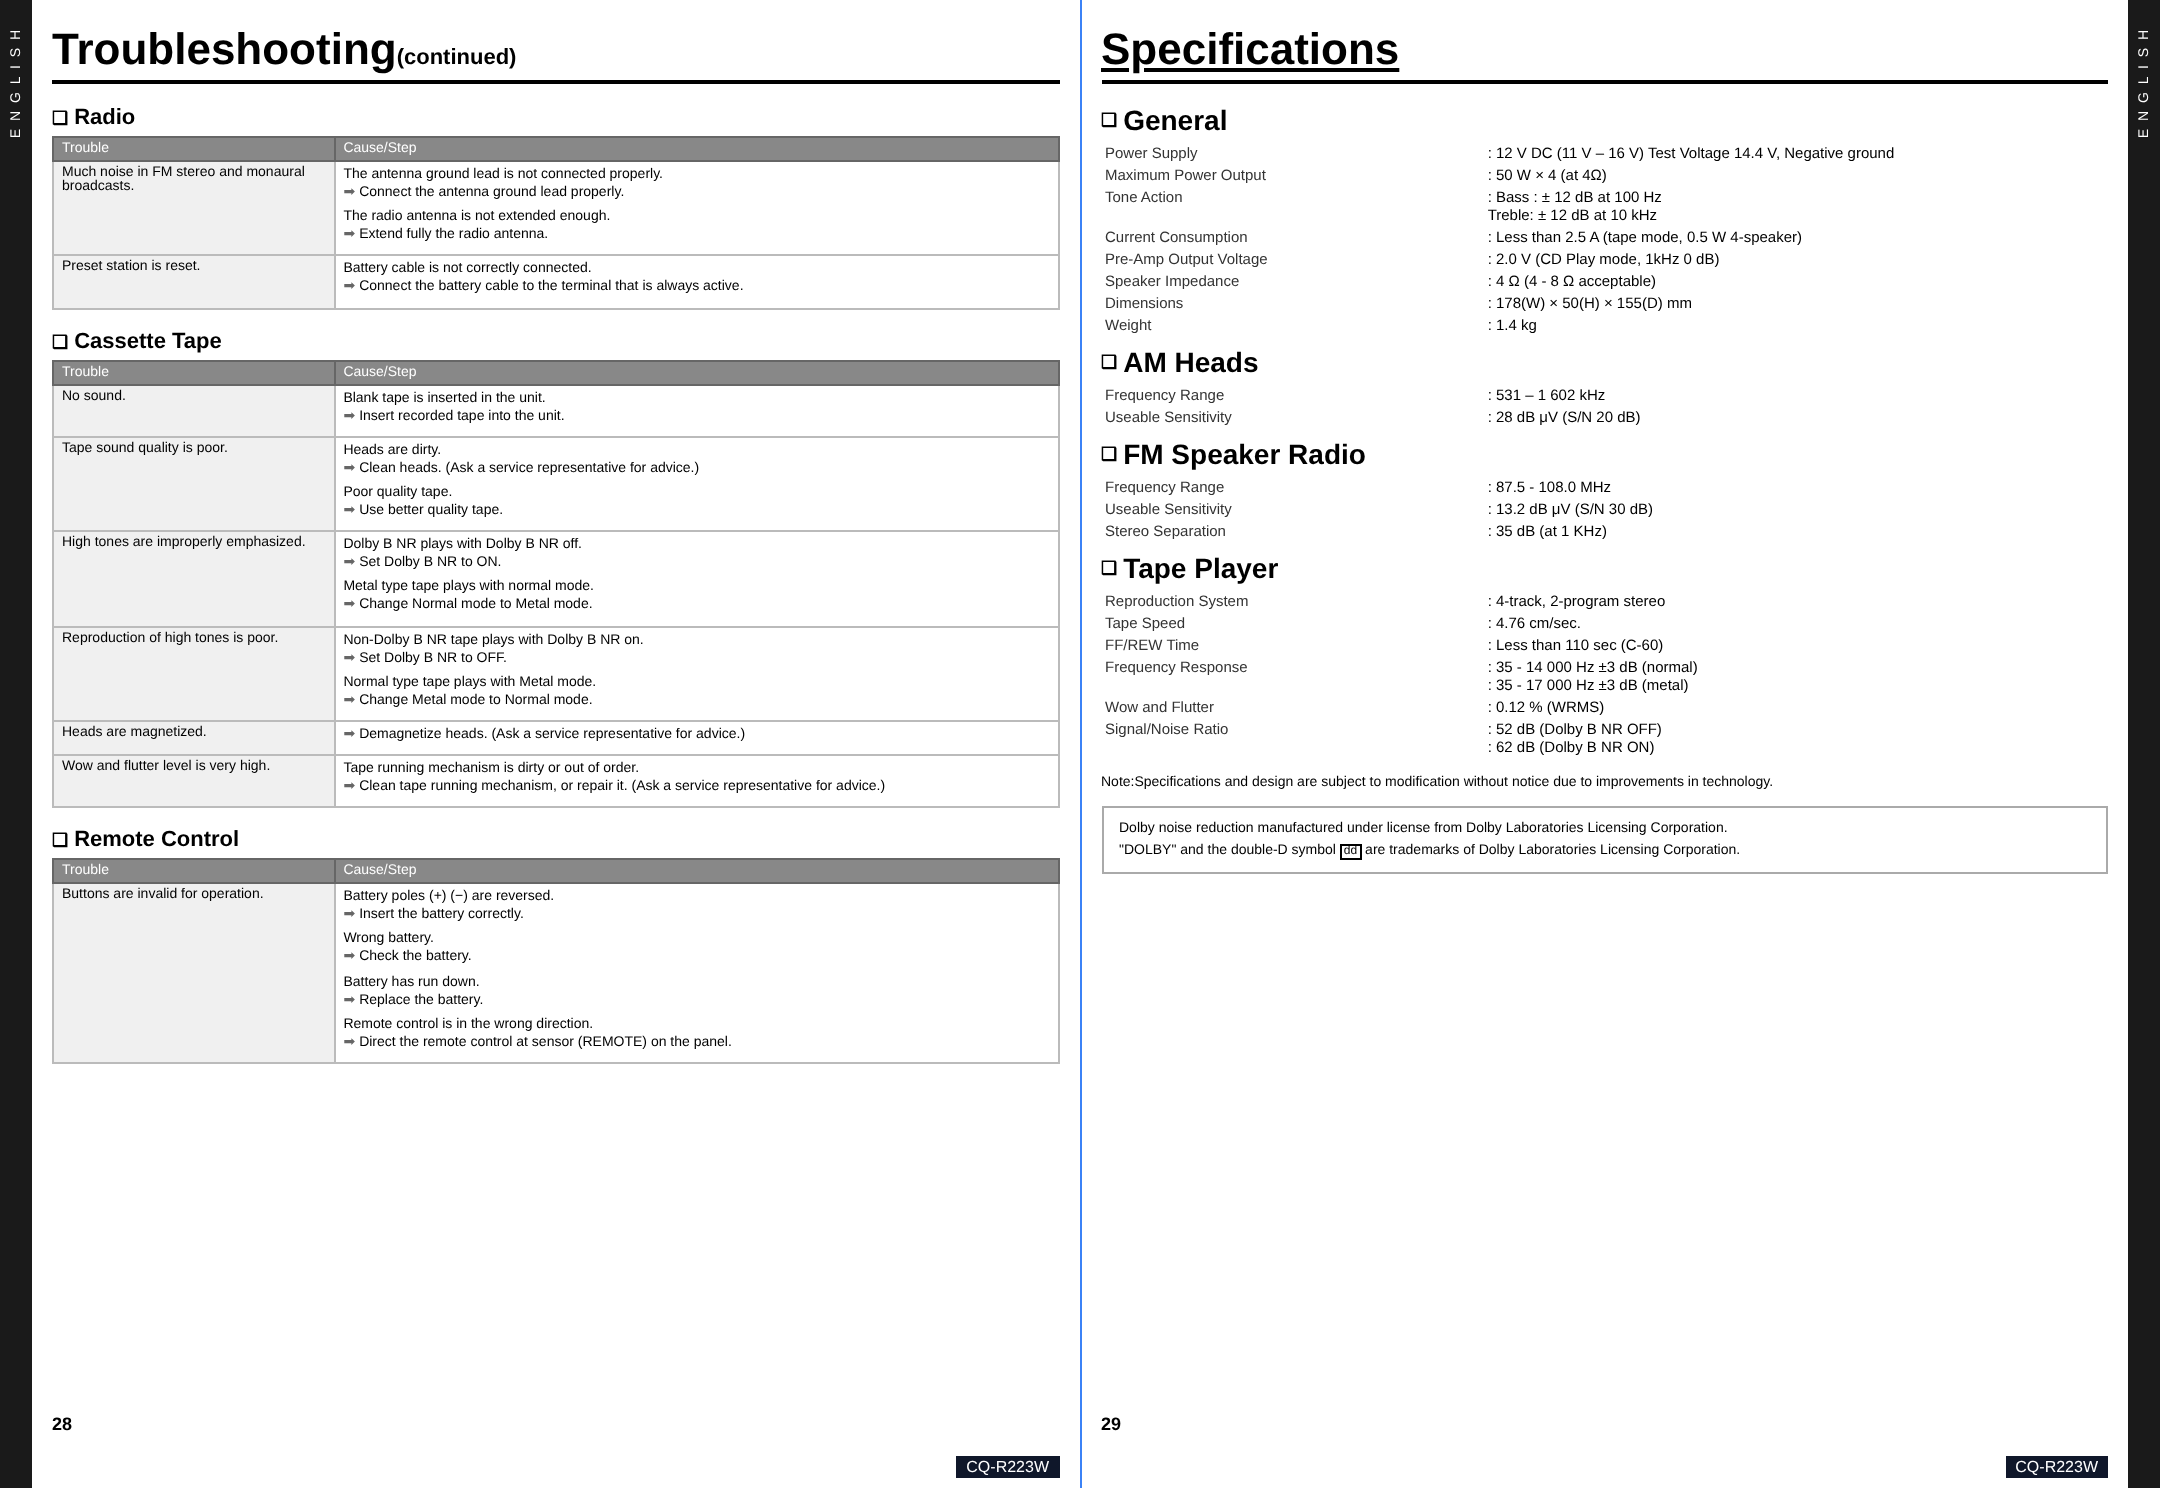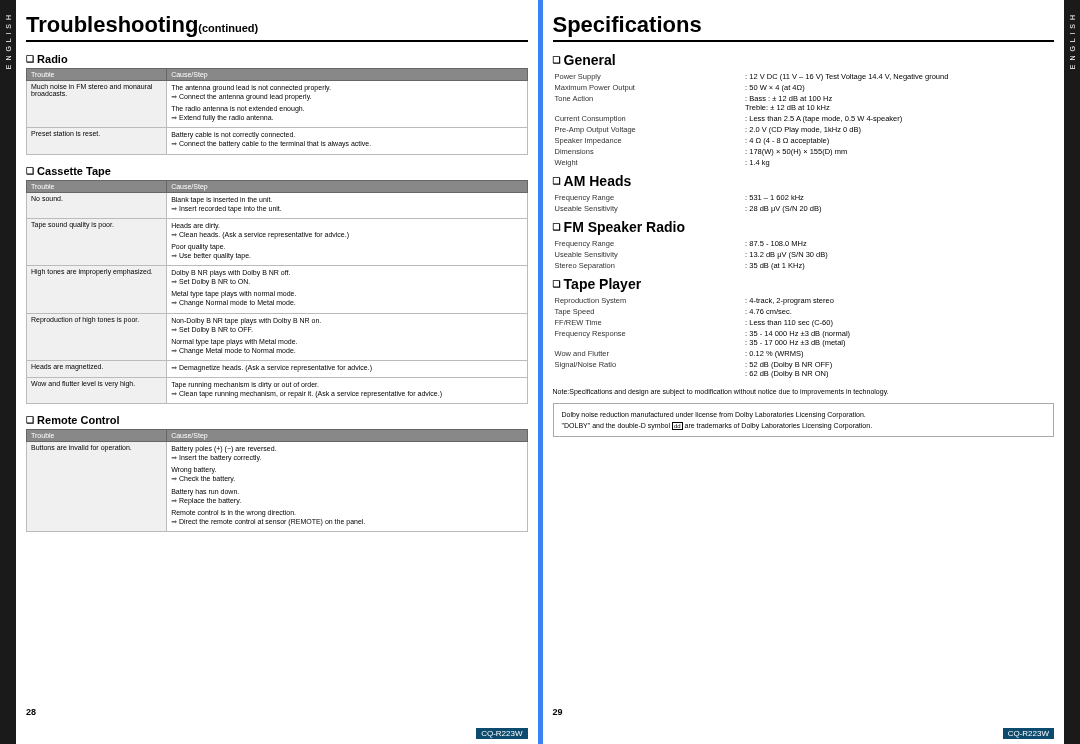--- a/index.html
+++ b/index.html
@@ -79,21 +79,21 @@
     }
     .trouble-table .cause-col {
       width: 72%;
       background: #fff;
     }
     .page-num {
       font-size: 9px;
       font-weight: bold;
     }
     .model-num {
-      background: #0c4a6e;
+      background: #0f172a;
       color: #fff;
       padding: 1px 5px;
       font-size: 8px;
       margin-top: 44px;
     }
     .spec-section-title {
       font-size: 14px;
       font-weight: bold;
       margin: 5px 0 3px 0;
       display: flex;
@@ -140,21 +140,21 @@
     }
     .page-wrapper {
       flex: 1;
       display: flex;
       flex-direction: column;
       padding: 12px 10px 20px 10px;
       position: relative;
       overflow: hidden;
     }
     .page-wrapper.left {
-      border-right: 5px solid #3b82f6;
+      border-right: 1px solid #3b82f6;
     }
     .page-bottom {
       position: absolute;
       bottom: 5px;
       left: 10px;
       right: 10px;
       display: flex;
       justify-content: space-between;
       align-items: center;
       font-size: 8px;
@@ -386,21 +386,21 @@
     </table>
 
     <div class="page-bottom">
       <span class="page-num">28</span>
       <span class="model-num">CQ-R223W</span>
     </div>
   </div>
 
   <div class="page-wrapper">
     <div>
-      <span style="font-size:22px;font-weight:bold;">Specifications</span>
+      <span style="font-size:22px;font-weight:bold;text-decoration:underline;">Specifications</span>
       <div style="border-bottom:2px solid #000;margin-top:2px;margin-bottom:5px;"></div>
     </div>
 
     <div class="spec-section-title">General</div>
     <table class="spec-table">
       <tbody>
         <tr>
           <td>Power Supply</td>
           <td>: 12 V DC (11 V – 16 V) Test Voltage 14.4 V, Negative ground</td>
         </tr>

